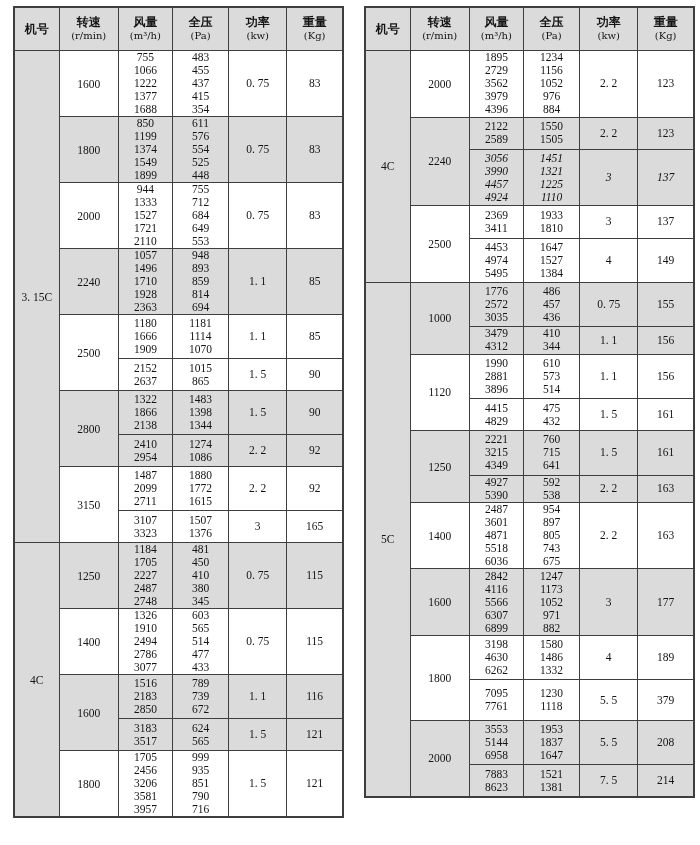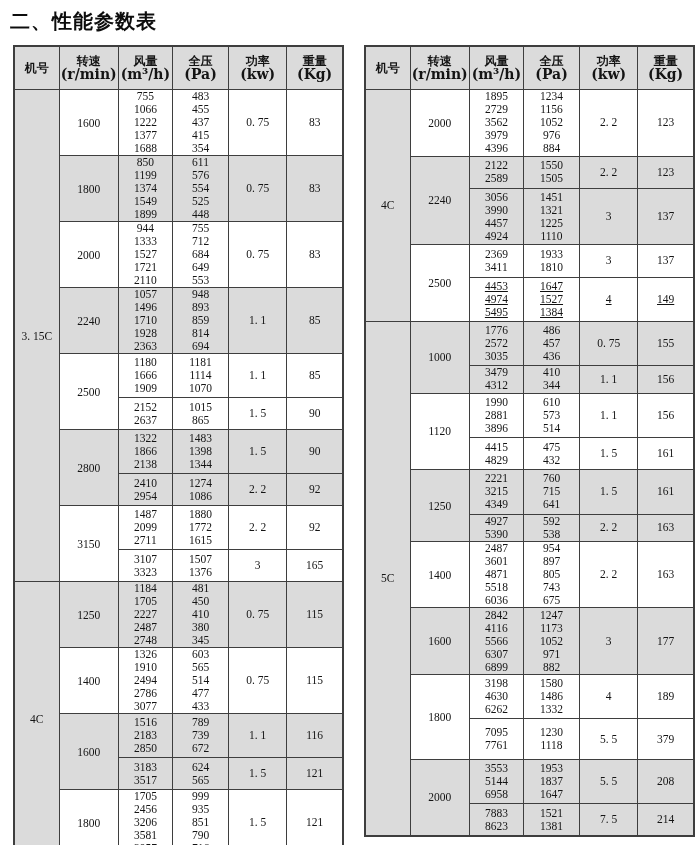--- a/index.html
+++ b/index.html
@@ -8,31 +8,30 @@
   .title{font-family:"Liberation Sans","DejaVu Sans",sans-serif;font-weight:bold;
          font-size:20px;letter-spacing:1px;margin:2px 0 10px 2px;color:#0d0d0d;}
   .tables{display:flex;gap:20px;align-items:stretch;margin-left:5px;}
   table.perf{border-collapse:collapse;table-layout:fixed;width:331px;height:792px;
              border:2px solid #3e3e3e;}
   table.perf th,table.perf td{border:1px solid #3e3e3e;text-align:center;vertical-align:middle;
              padding:0;font-family:"Liberation Serif","DejaVu Serif",serif;
              font-size:11.5px;color:#141414;}
   table.perf th{font-weight:bold;font-size:12px;line-height:13px;height:42px;
              font-family:"DejaVu Sans","Liberation Sans",sans-serif;}
-  table.perf th .unit{display:block;font-weight:bold;font-size:14px;
+  table.perf th .unit{display:block;font-weight:normal;font-size:10px;
              font-family:"DejaVu Serif","Liberation Serif",serif;}
   .shade{background:#dbdbdb;}
   .vals{white-space:pre-line;line-height:13px;}
   .machine,.rpm{font-size:12px;}
 </style>
 </head>
 <body>
 
 <div class="page">
-  <div class="title">二、性能参数表</div>
   <div class="tables">
     <table class="perf">
       <colgroup>
           <col style="width:45px">
           <col style="width:59px">
           <col style="width:54px">
           <col style="width:56px">
           <col style="width:58px">
           <col style="width:56px">
         </colgroup>
@@ -270,42 +269,42 @@
           </tr>
           <tr style="height: 32px;">
             <td rowspan="2" class="rpm shade">2240</td>
             <td class="vals shade">2122
 2589</td>
             <td class="vals shade">1550
 1505</td>
             <td class="vals shade">2. 2</td>
             <td class="vals shade">123</td>
           </tr>
-          <tr style="height: 56px;">
+          <tr style="height: 56px; font-style: italic;">
             <td class="vals shade">3056
 3990
 4457
 4924</td>
             <td class="vals shade">1451
 1321
 1225
 1110</td>
             <td class="vals shade">3</td>
             <td class="vals shade">137</td>
           </tr>
           <tr style="height: 32px;">
             <td rowspan="2" class="rpm">2500</td>
             <td class="vals">2369
 3411</td>
             <td class="vals">1933
 1810</td>
             <td class="vals">3</td>
             <td class="vals">137</td>
           </tr>
-          <tr style="height: 44px; text-decoration: underline;">
+          <tr style="height: 44px;">
             <td class="vals">4453
 4974
 5495</td>
             <td class="vals">1647
 1527
 1384</td>
             <td class="vals">4</td>
             <td class="vals">149</td>
           </tr>
           <tr style="height: 44px;">

